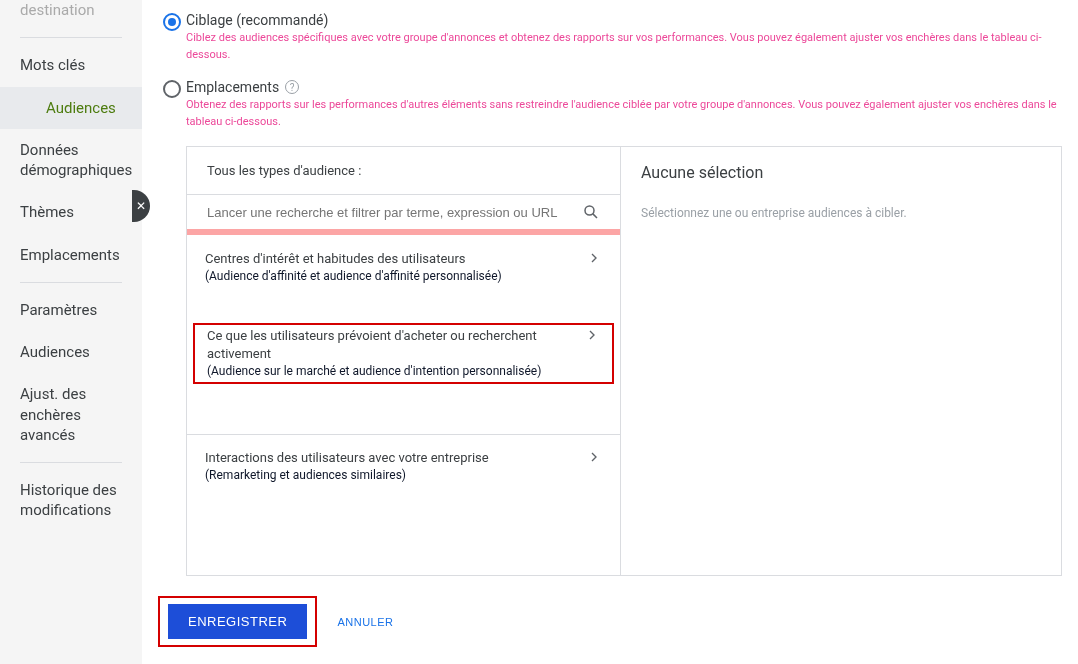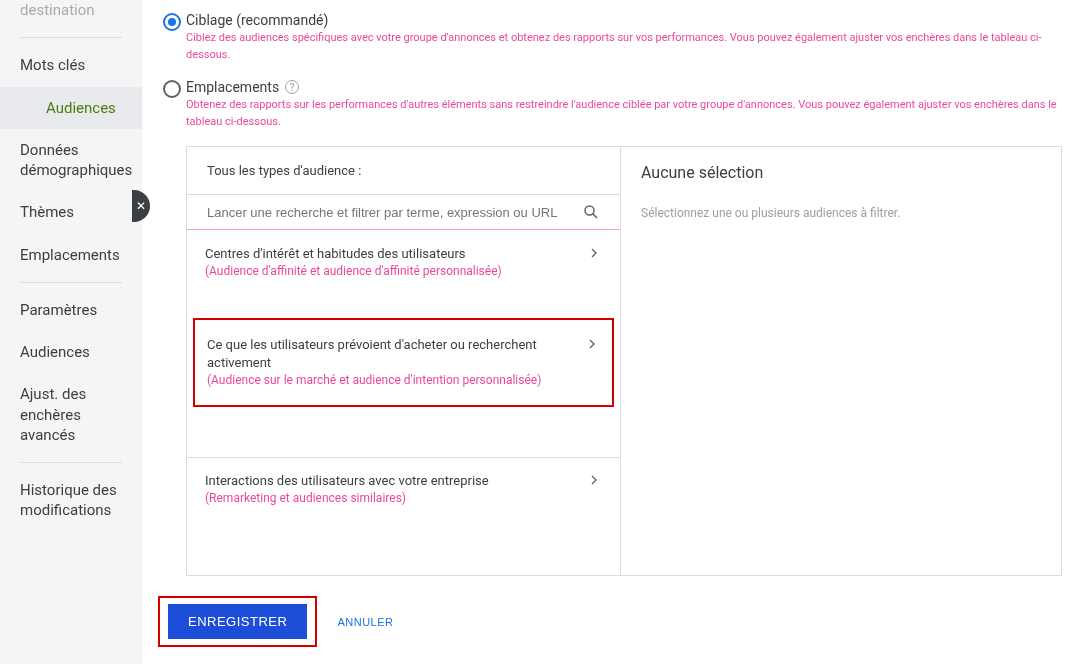--- a/index.html
+++ b/index.html
@@ -80,42 +80,42 @@
     .panel-header {
       padding: 16px 20px;
       font-size: 13px; color: #3c4043;
       border-bottom: 1px solid #dadce0;
     }
     .panel-header-right { font-size: 16px; color: #3c4043; margin-bottom: 24px; }
     .selection-hint { font-size: 12px; color: #9aa0a6; }
 
     .search-row {
       display: flex; align-items: center; padding: 8px 20px;
-      border-bottom: 1px solid #fca5a5;
+      border-bottom: 6px solid #fca5a5;
     }
     .search-input {
       flex: 1; border: none; outline: none; font-size: 13px; color: #9aa0a6;
     }
     .search-icon { width: 18px; height: 18px; color: #5f6368; }
 
     .category-list { padding: 0; }
     .category-item {
       display: flex; align-items: flex-start;
       padding: 14px 18px; cursor: pointer;
       border-top: 1px solid transparent;
     }
     .category-body { flex: 1; }
     .category-title { font-size: 13px; color: #3c4043; line-height: 1.4; }
-    .category-sub { font-size: 12px; color: #ec4899; line-height: 1.4; }
+    .category-sub { font-size: 12px; color: #0f172a; line-height: 1.4; }
     .chevron { width: 16px; height: 16px; color: #5f6368; flex-shrink: 0; }
 
     .category-item.highlighted {
       border: 2px solid #d40000;
       margin: 24px 6px 50px 6px;
-      padding: 16px 12px;
+      padding: 2px 12px;
     }
     .category-item.normal { border-top: 1px solid #dadce0; gap: 44px; }
 
     .actions {
       margin-top: 20px;
       margin-left: 0;
       display: flex;
       align-items: center;
       gap: 12px;
     }
@@ -231,21 +231,21 @@
           <svg class="chevron" viewBox="0 0 24 24" fill="none" stroke="currentColor" stroke-width="2">
               <polyline points="9 6 15 12 9 18"></polyline>
             </svg>
         </div>
 
       </div>
     </div>
 
     <div class="panel-right">
       <div class="panel-header-right">Aucune sélection</div>
-      <div class="selection-hint">Sélectionnez une ou plusieurs audiences à filtrer.</div>
+      <div class="selection-hint">Sélectionnez une ou entreprise audiences à cibler.</div>
     </div>
   </div>
 
   <div class="actions">
     <span class="actions-highlight">
       <button class="btn-primary">ENREGISTRER</button>
     </span>
     <button class="btn-flat">ANNULER</button>
   </div>
 

